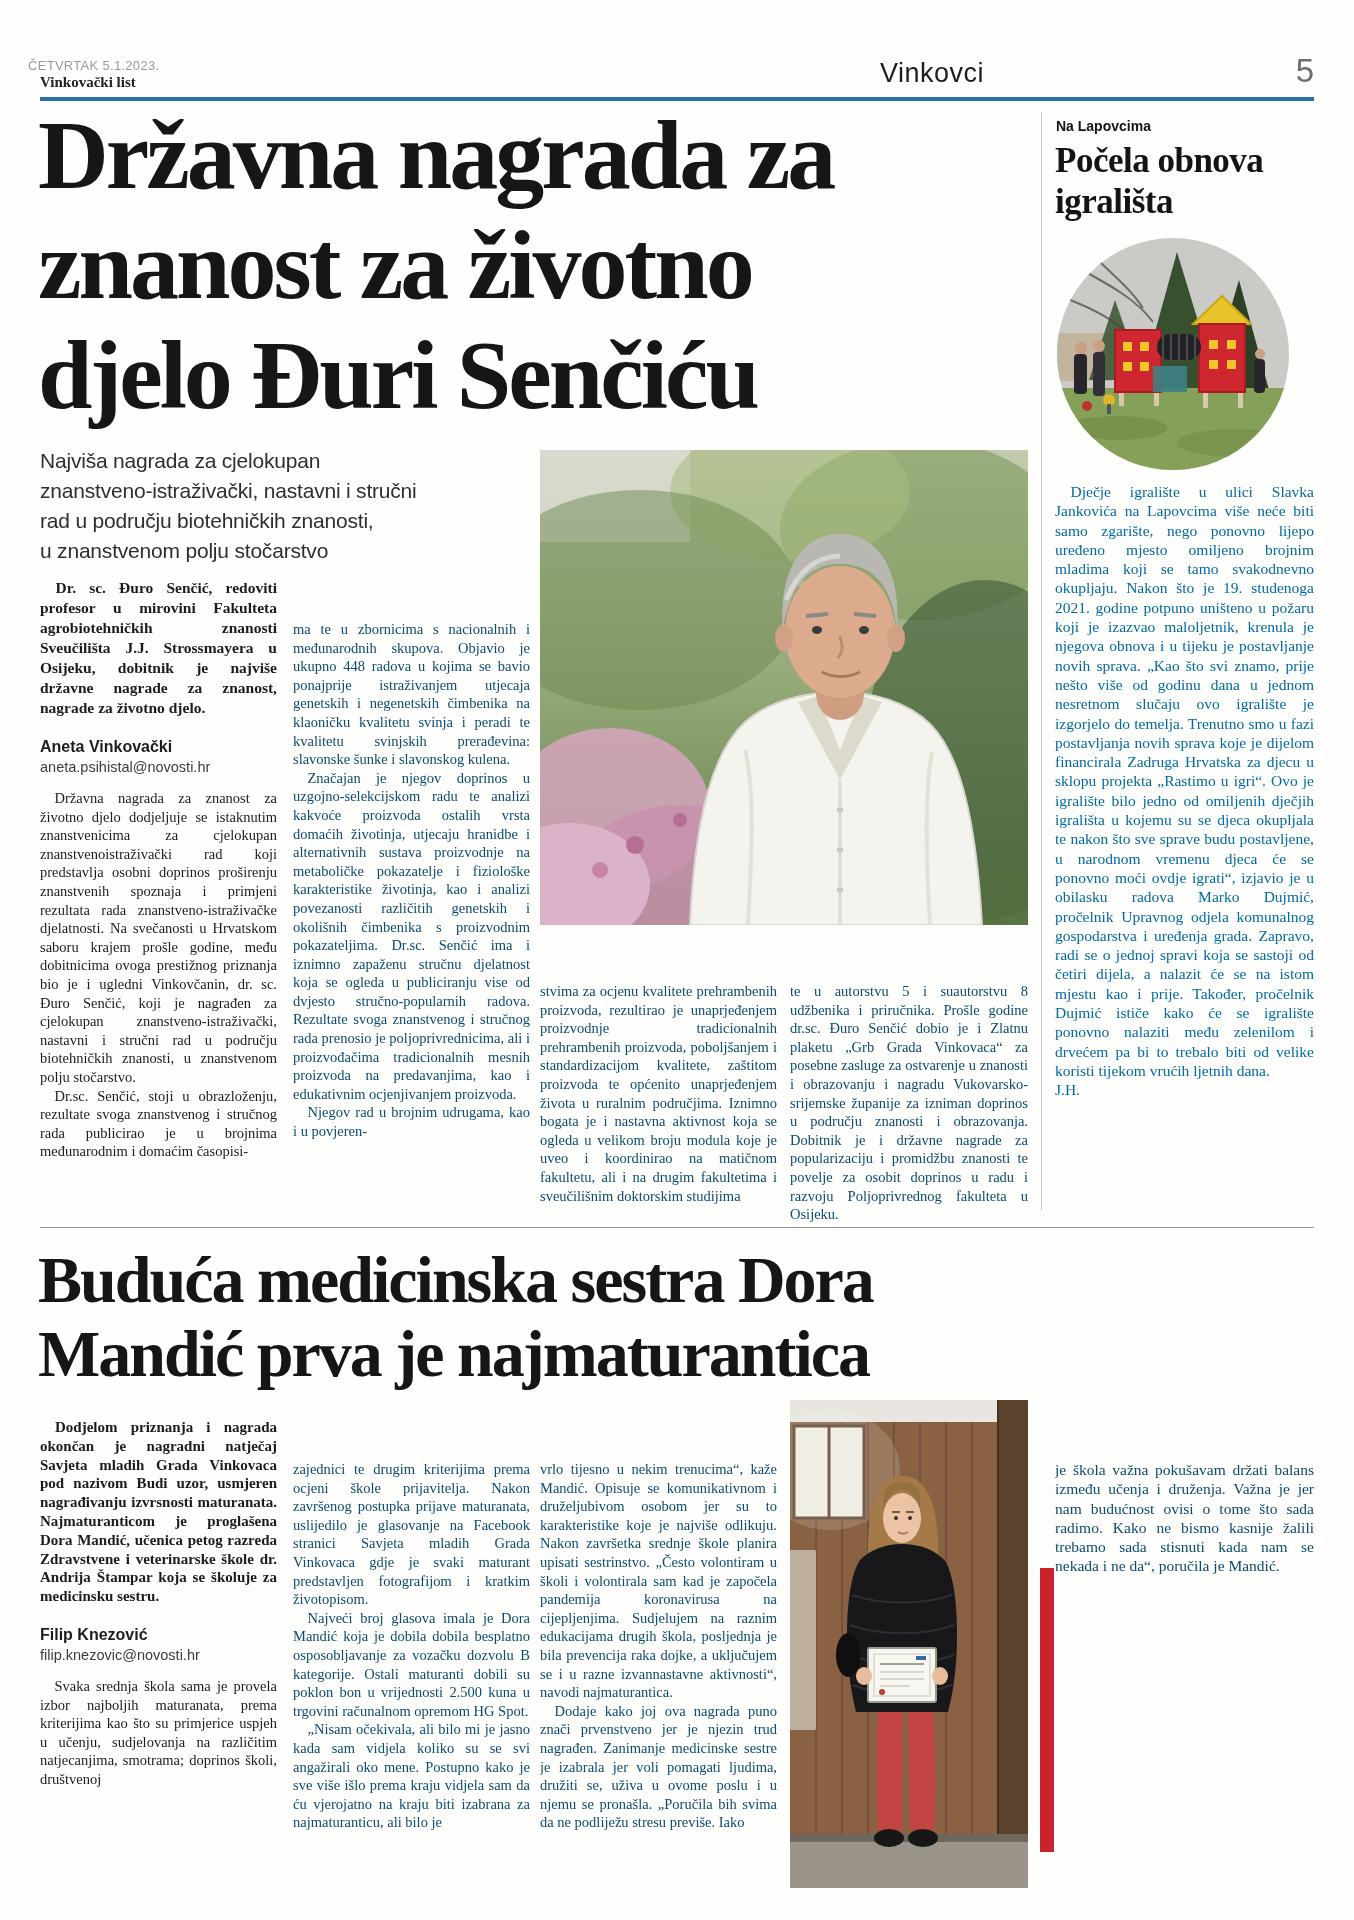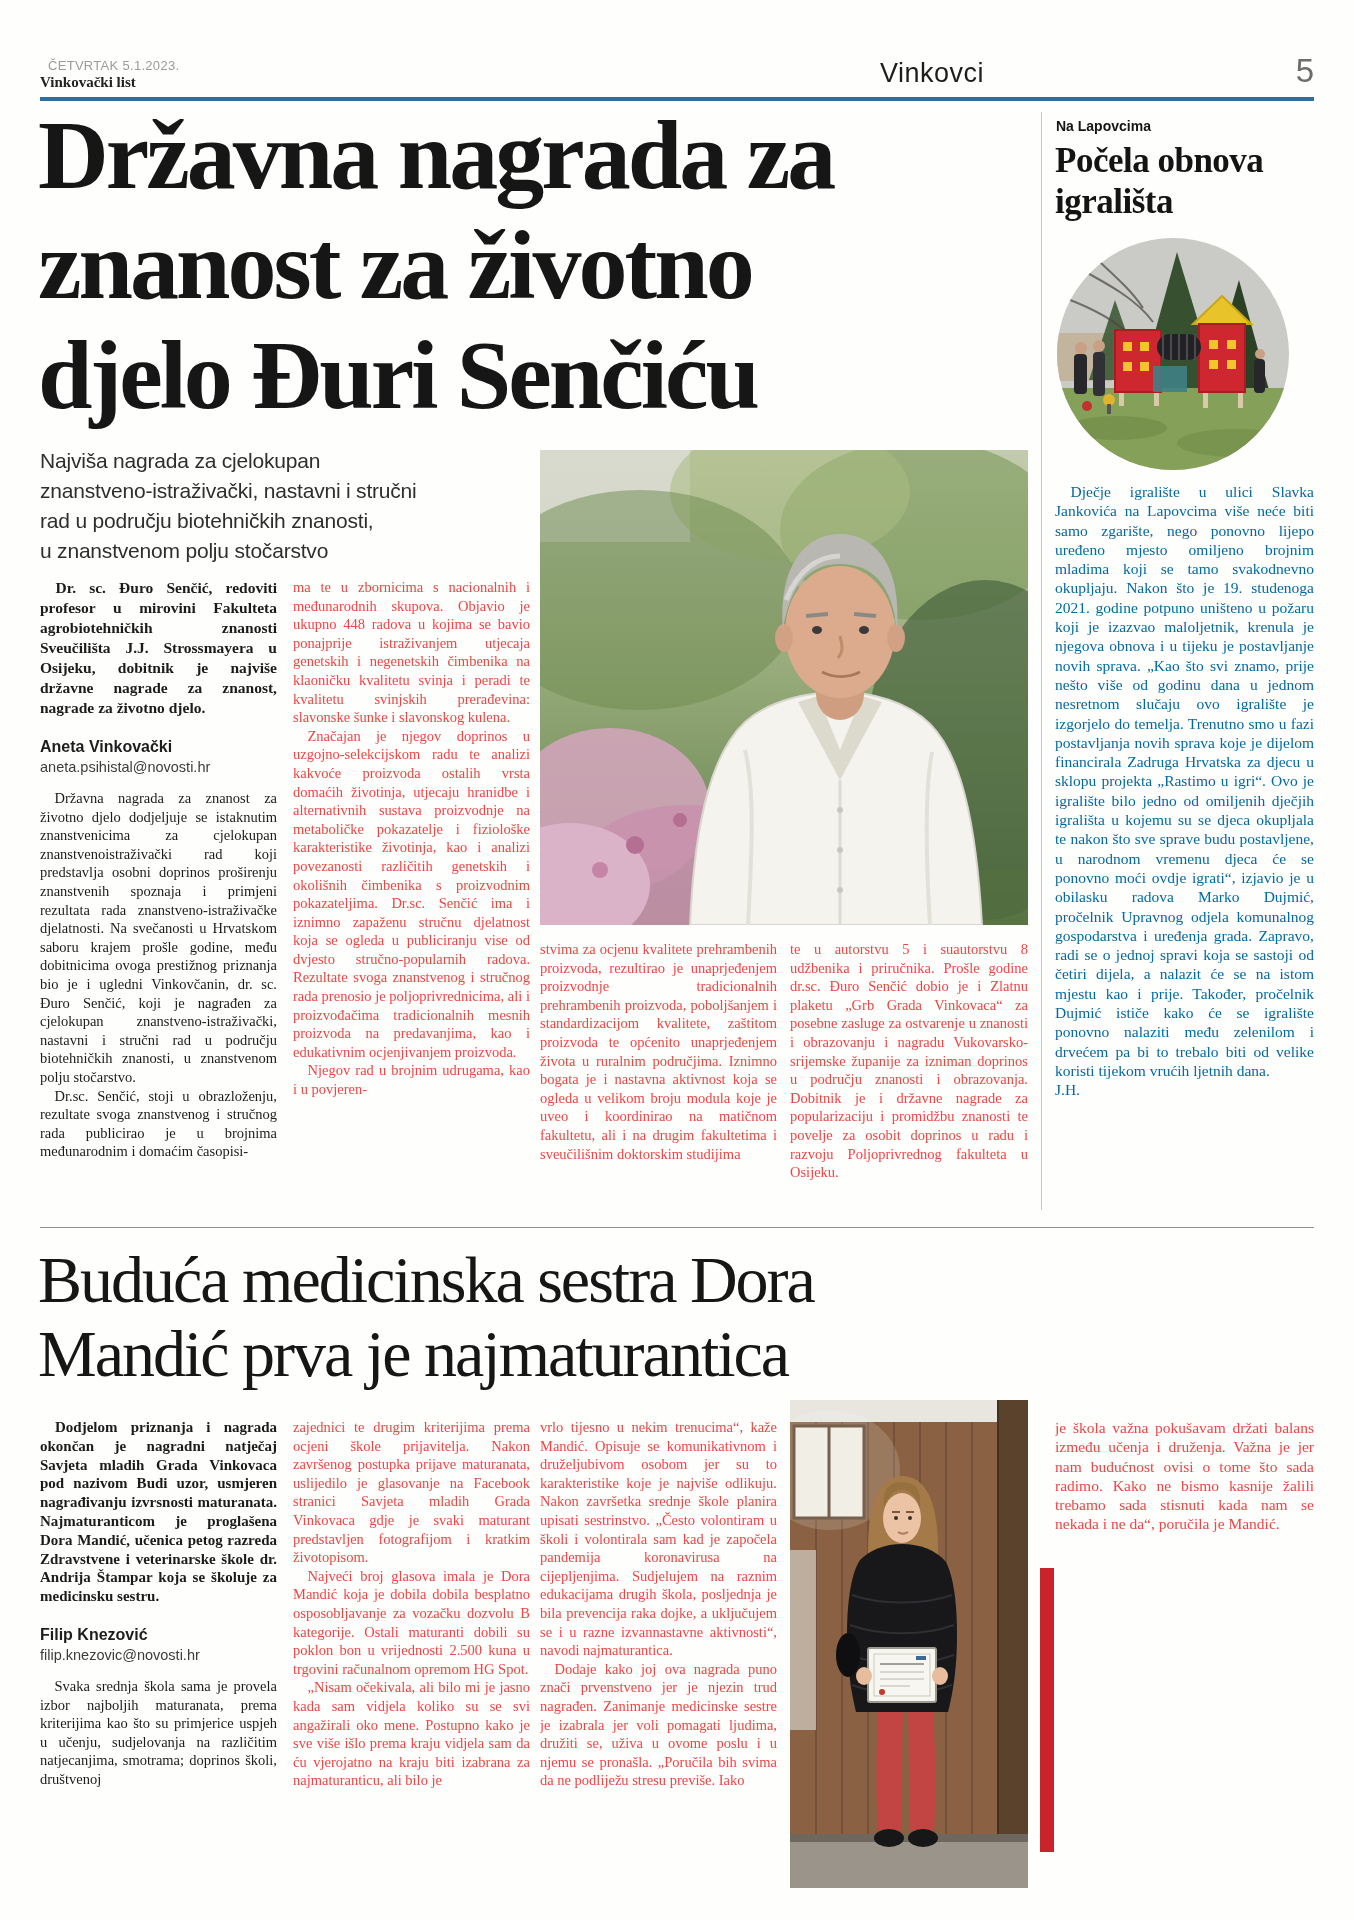--- a/index.html
+++ b/index.html
@@ -1,57 +1,57 @@
 <!DOCTYPE html>
 <html lang="hr"><head>
 <meta charset="utf-8">
 <style>
   html,body{margin:0;padding:0;background:#e8e8e8;}
   .page{position:relative;width:1354px;height:1920px;background:#fefefd;margin:0 auto;
         font-family:"Liberation Serif",serif;color:#1b1b1b;overflow:hidden;}
   
-  .hdr-date{position:absolute;left:48px;top:58px;font-family:"Liberation Sans",sans-serif;
+  .hdr-date{position:absolute;left:28px;top:58px;font-family:"Liberation Sans",sans-serif;
             font-size:13px;color:#9b9b9b;letter-spacing:.3px;}
   .hdr-pub{position:absolute;left:40px;top:74px;font-family:Liberation Serif, serif;
            font-size:15px;font-weight:bold;color:#222;}
   .hdr-section{position:absolute;left:880px;top:58px;width:200px;text-align:left;
                font-family:"Liberation Sans",sans-serif;font-size:27px;color:#1d1d1d;letter-spacing:.5px;}
   .hdr-pagenum{position:absolute;left:1244px;top:52px;width:70px;text-align:right;
                font-family:"Liberation Sans",sans-serif;font-size:33px;font-weight:300;color:#6d6d6d;}
   .blue-rule{position:absolute;left:40px;top:97px;width:1274px;height:4px;background:#2b70a5;}
   
   .main-headline{position:absolute;left:38px;top:100px;width:1010px;
                  font-weight:bold;font-size:98px;line-height:110px;letter-spacing:-3px;
                  color:#161616;white-space:pre-line;}
   .main-subhead{position:absolute;left:40px;top:446px;width:480px;
                 font-family:Liberation Sans, sans-serif;font-size:21px;line-height:30px;
                 color:#2e2e2e;letter-spacing:-.2px;white-space:pre-line;}
   .bodycol{position:absolute;width:237px;font-size:14.5px;line-height:18.6px;
-           text-align:justify;white-space:pre-line;color:#ef4444;overflow:hidden;}
+           text-align:justify;white-space:pre-line;color:#0c4a6e;overflow:hidden;margin-top:42px;}
   .lead{font-weight:bold;font-size:15.5px;line-height:20px;text-align:justify;white-space:pre-line;}
   .byline-name{font-family:"Liberation Sans",sans-serif;font-weight:bold;font-size:16px;
                color:#1d1d1d;margin-top:20px;}
   .byline-mail{font-family:"Liberation Sans",sans-serif;font-size:14.5px;color:#3c3c3c;margin-top:3px;}
   .col-flow{position:absolute;width:237px;overflow:hidden;}
   .col-flow .body-part{font-size:14.5px;line-height:18.6px;text-align:justify;
                        white-space:pre-line;margin-top:14px;}
   .photo-frame{position:absolute;overflow:hidden;}
   
   .v-divider{position:absolute;left:1041px;top:112px;width:1px;height:1098px;background:#c6c6c6;}
   .sb-kicker{position:absolute;left:1056px;top:118px;font-family:"Liberation Sans",sans-serif;
              font-weight:bold;font-size:14px;color:#141414;}
   .sb-headline{position:absolute;left:1055px;top:140px;width:260px;font-weight:bold;
                font-size:35px;line-height:41px;letter-spacing:-.5px;color:#141414;white-space:pre-line;}
   .sb-photo{position:absolute;left:1057px;top:238px;width:232px;height:232px;border-radius:50%;overflow:hidden;}
   .sb-body{position:absolute;left:1055px;top:482px;width:259px;height:722px;
            font-size:15.5px;line-height:19.3px;text-align:justify;white-space:pre-line;
            color:#0369a1;overflow:hidden;}
   
   .h-divider{position:absolute;left:40px;top:1227px;width:1274px;height:1px;background:#8f8f8f;}
-  .bottom-headline{position:absolute;left:38px;top:1243px;width:1020px;font-weight:normal;
+  .bottom-headline{position:absolute;left:38px;top:1243px;width:1020px;font-weight:bold;
                    font-size:66px;line-height:74px;letter-spacing:-2px;color:#161616;white-space:pre-line;}
   .red-bar{position:absolute;left:1040px;top:1568px;width:14px;height:284px;background:#c9232b;}
   .pull-quote{position:absolute;left:1068px;top:1564px;width:250px;
               font-family:"Liberation Sans",sans-serif;font-weight:bold;
               font-size:25px;line-height:28.5px;color:#c9232b;}
 </style>
 </head>
 <body>
 
 <div class="page">

